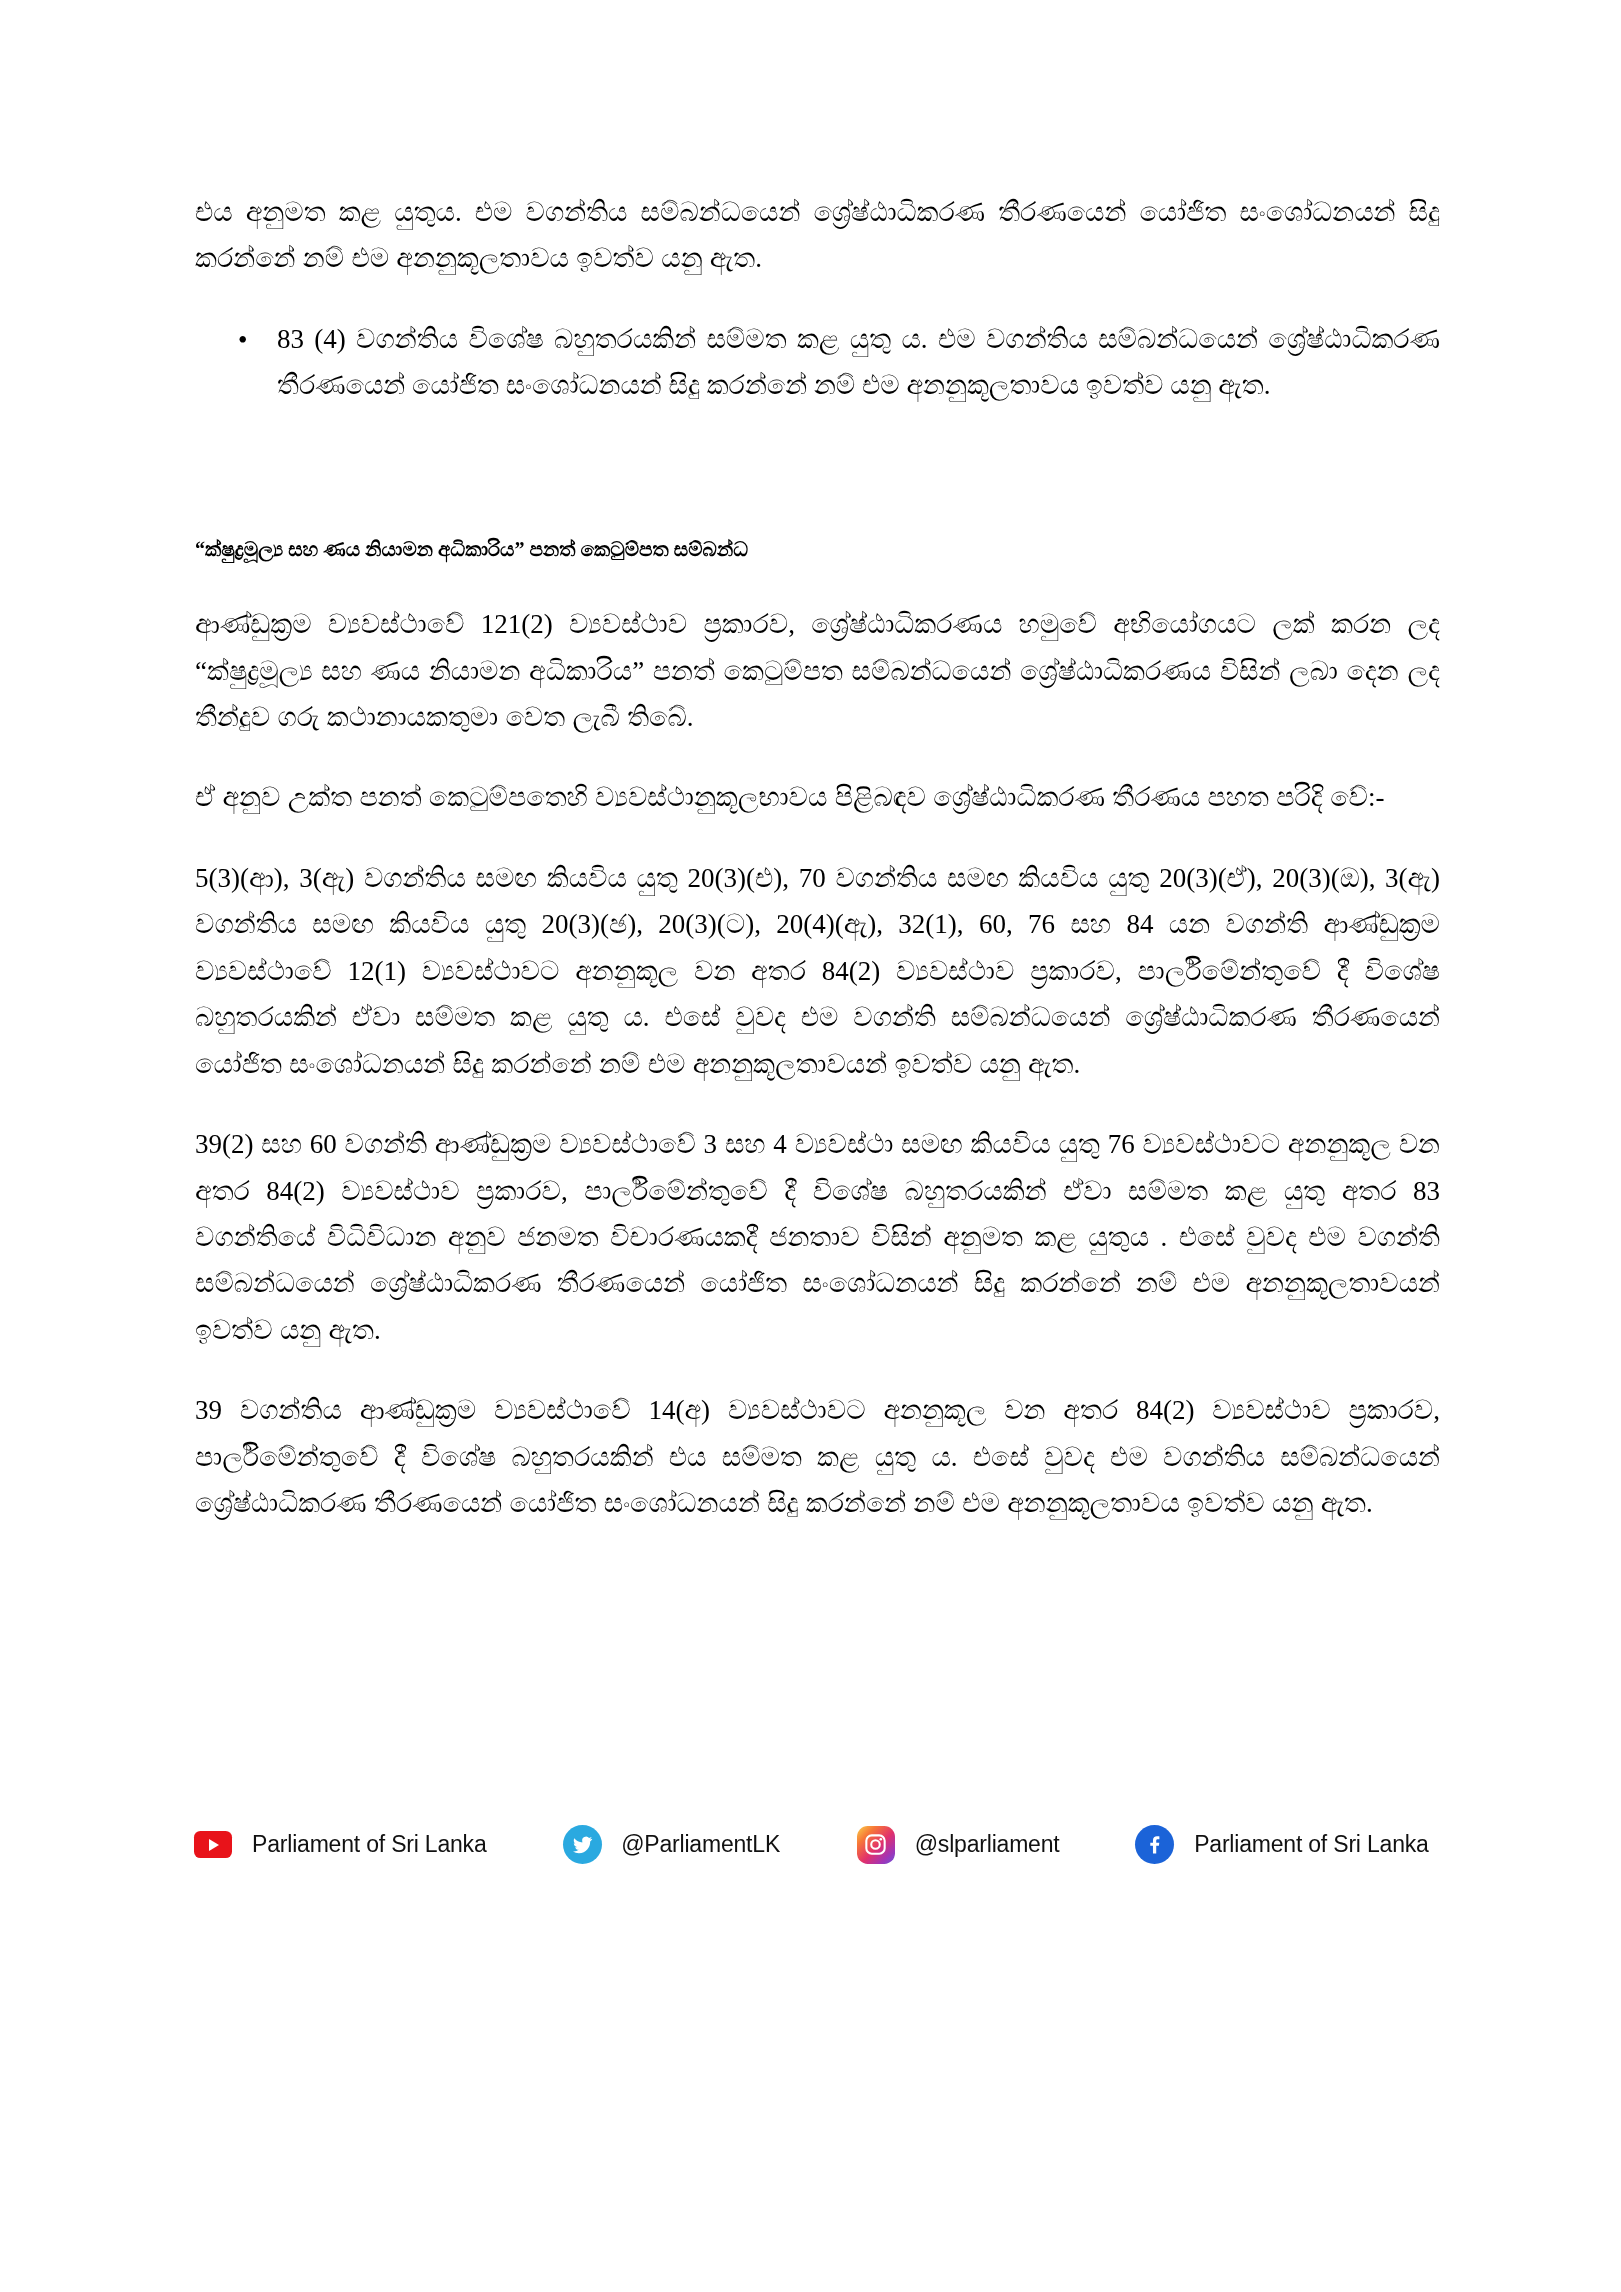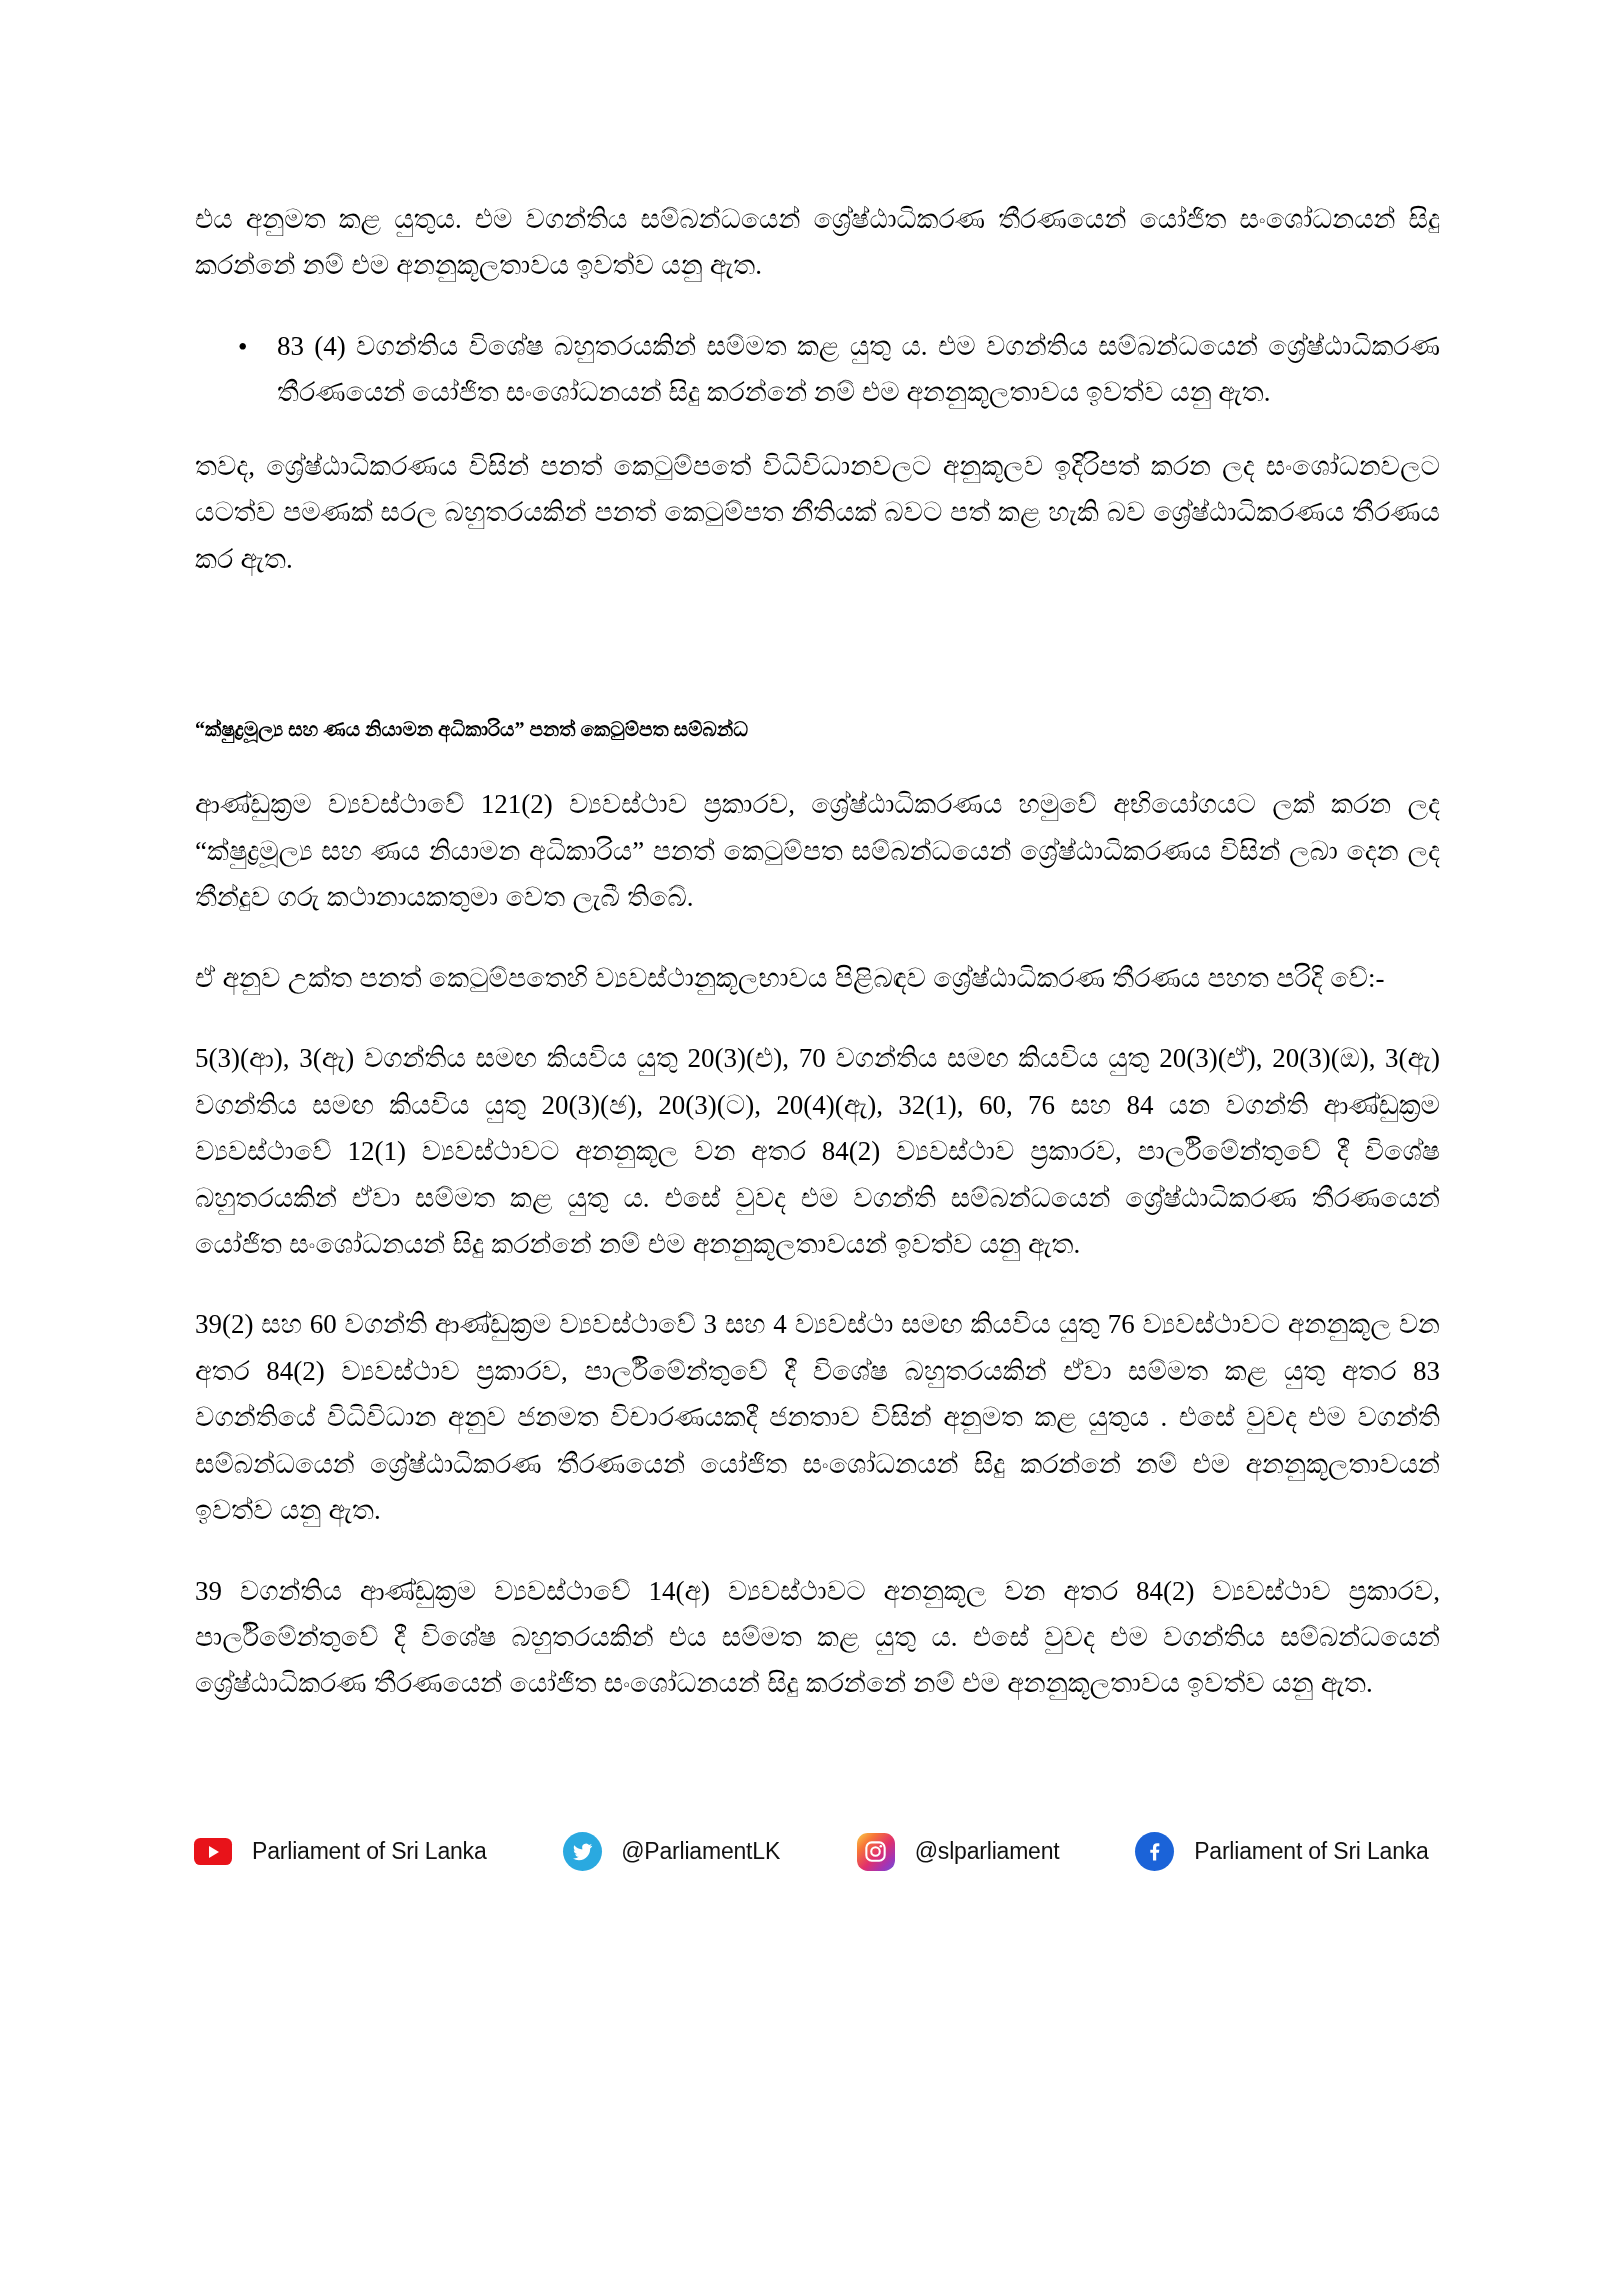--- a/index.html
+++ b/index.html
@@ -11,21 +11,21 @@
     width: 1622px;
     height: 2293px;
     position: relative;
     font-family: "Liberation Serif", "DejaVu Serif", serif;
     color: #000000;
     overflow: hidden;
   }
 
   .page {
     position: absolute;
-    top: 8px; left: 0;
+    top: 1px; left: 0;
     width: 1622px;
     height: 1919px;
     box-sizing: border-box;
     padding: 8px;
   }
 
   .content {
     position: absolute;
     left: 195px;
     top: 188px;
@@ -154,21 +154,20 @@
 
     <p class="para">එය අනුමත කළ යුතුය. එම වගන්තිය සම්බන්ධයෙන් ශ්‍රේෂ්ඨාධිකරණ තීරණයෙන් යෝජිත සංශෝධනයන් සිදු කරන්නේ නම් එම අනනුකූලතාවය ඉවත්ව යනු ඇත.</p>
 
     <div class="bullet-wrap">
       <div class="bullet-item">
         <span class="dot">•</span>
         <span>83  (4)  වගන්තිය  විශේෂ  බහුතරයකින්  සම්මත  කළ  යුතු  ය. එම  වගන්තිය සම්බන්ධයෙන්  ශ්‍රේෂ්ඨාධිකරණ  තීරණයෙන්  යෝජිත  සංශෝධනයන්  සිදු  කරන්නේ නම් එම අනනුකූලතාවය ඉවත්ව යනු ඇත.</span>
       </div>
     </div>
 
-    <p class="para">තවද, ශ්‍රේෂ්ඨාධිකරණය විසින් පනත් කෙටුම්පතේ විධිවිධානවලට අනුකූලව ඉදිරිපත් කරන ලද සංශෝධනවලට යටත්ව පමණක් සරල බහුතරයකින් පනත් කෙටුම්පත නීතියක් බවට පත් කළ හැකි බව ශ්‍රේෂ්ඨාධිකරණය තීරණය කර ඇත.</p>
 
     <div class="gap-before-heading"></div>
 
     <h2 class="heading">
       <span>“ක්ෂුද්‍රමූල්‍ය  සහ  ණය  නියාමන  අධිකාරිය”  පනත්  කෙටුම්පත  සම්බන්ධ</span>
     </h2>
 
     <p class="para">ආණ්ඩුක්‍රම ව්‍යවස්ථාවේ 121(2) ව්‍යවස්ථාව ප්‍රකාරව, ශ්‍රේෂ්ඨාධිකරණය හමුවේ අභියෝගයට ලක් කරන ලද “ක්ෂුද්‍රමූල්‍ය සහ ණය නියාමන අධිකාරිය” පනත් කෙටුම්පත සම්බන්ධයෙන් ශ්‍රේෂ්ඨාධිකරණය විසින් ලබා දෙන ලද තීන්දුව ගරු කථානායකතුමා වෙත ලැබී තිබේ.</p>
 
     <p class="para">ඒ අනුව උක්ත පනත් කෙටුම්පතෙහි ව්‍යවස්ථානුකූලභාවය පිළිබඳව ශ්‍රේෂ්ඨාධිකරණ තීරණය පහත පරිදි වේ:-</p>

